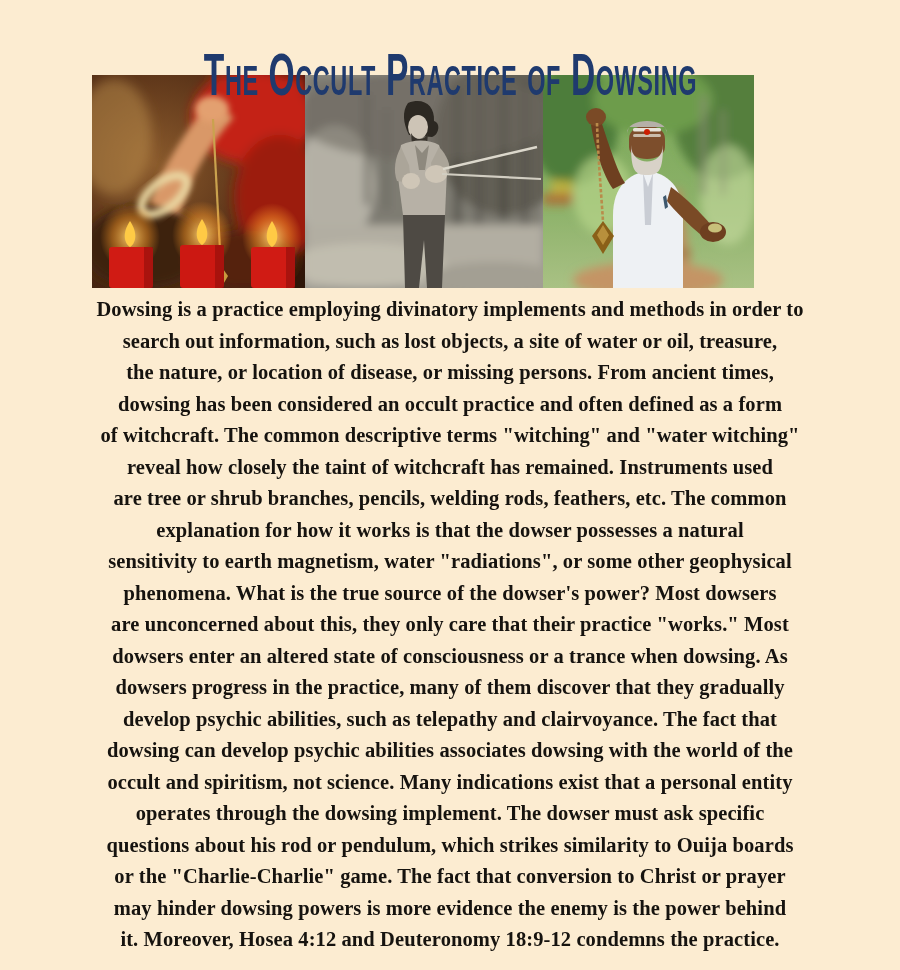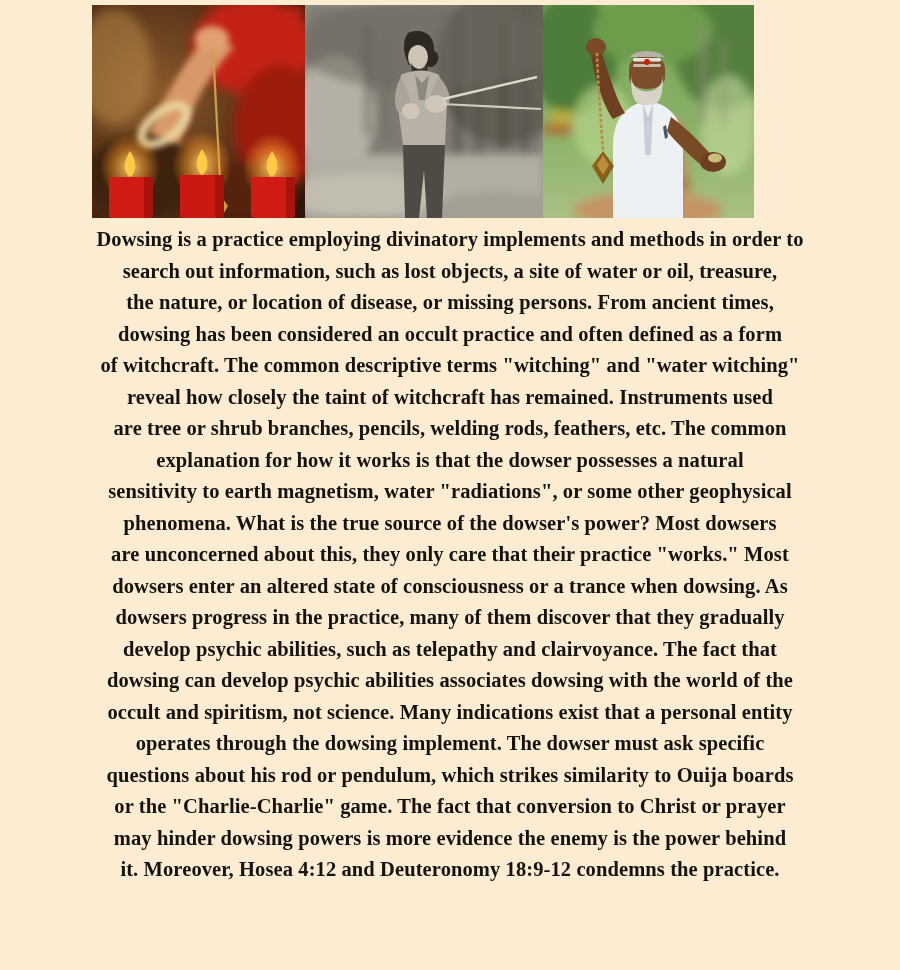--- a/index.html
+++ b/index.html
@@ -58,20 +58,23 @@
     letter-spacing:0.1px;
     color:#16130f;
     white-space:pre-line;
   }
 </style>
 </head>
 <body>
 
 <div class="page">
 
+  <div class="title-wrap">
+    <h1 class="title">The Occult Practice of Dowsing</h1>
+  </div>
 
   <div class="photos">
 
     <figure class="photo photo-1" style="margin:0" aria-label="Woman in red scarf dangling a gold pendulum on a chain over lit red candles">
       <svg viewBox="0 0 213 213" width="213" height="213">
         <defs>
           <radialGradient id="p1g" cx="30%" cy="42%" r="85%">
             <stop offset="0%" stop-color="#8a5a2c"></stop>
             <stop offset="55%" stop-color="#5a3318"></stop>
             <stop offset="100%" stop-color="#2e1608"></stop>

